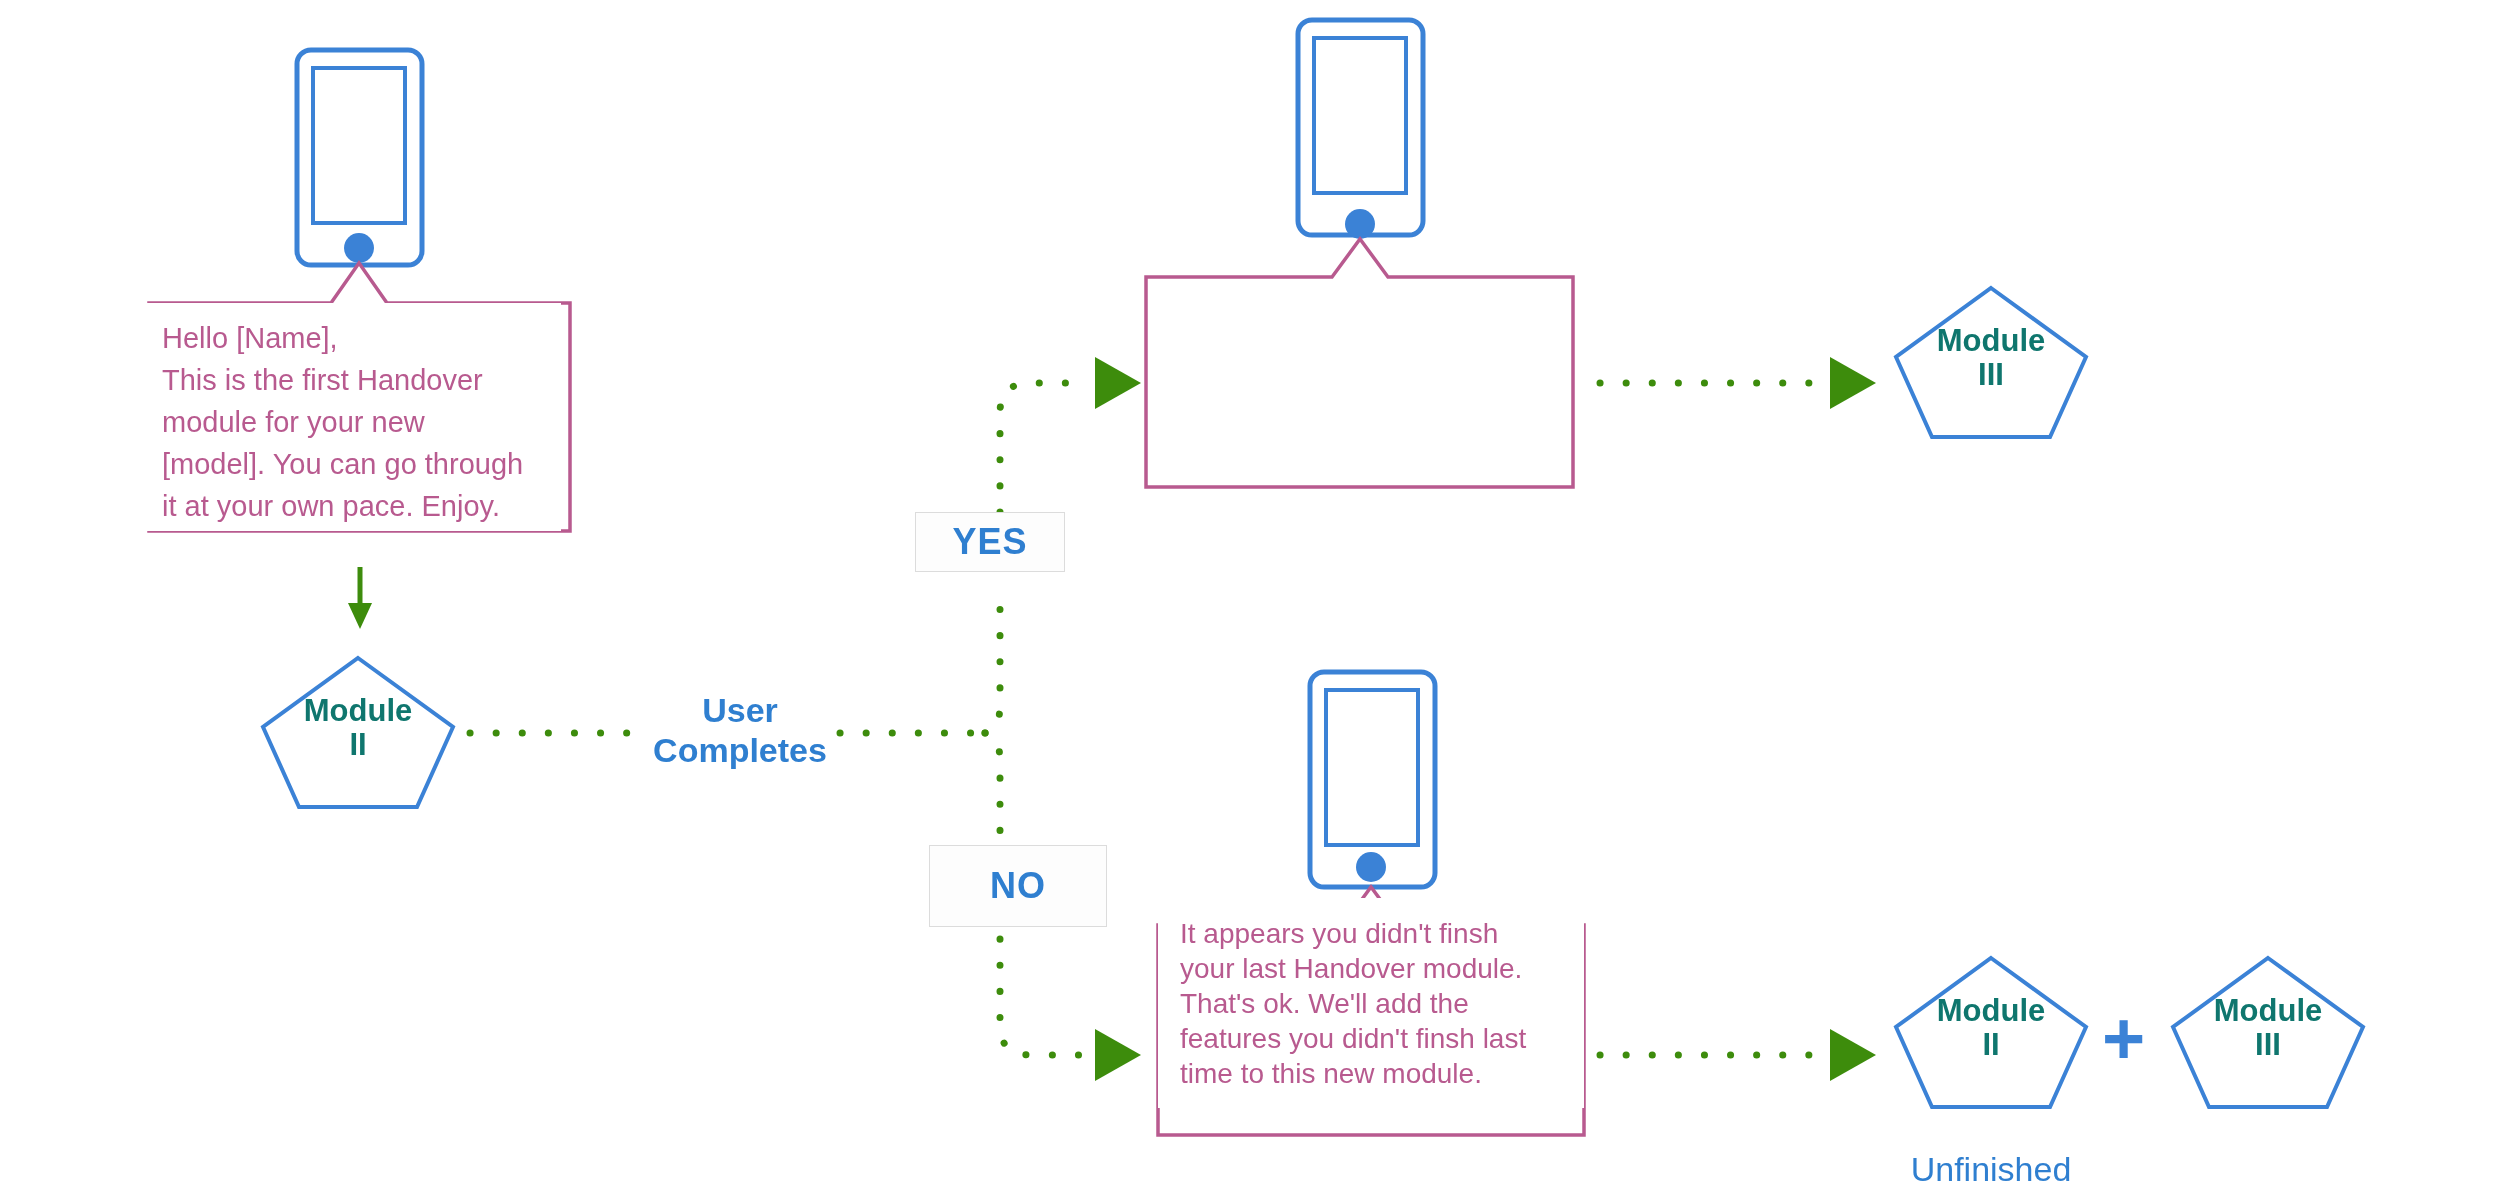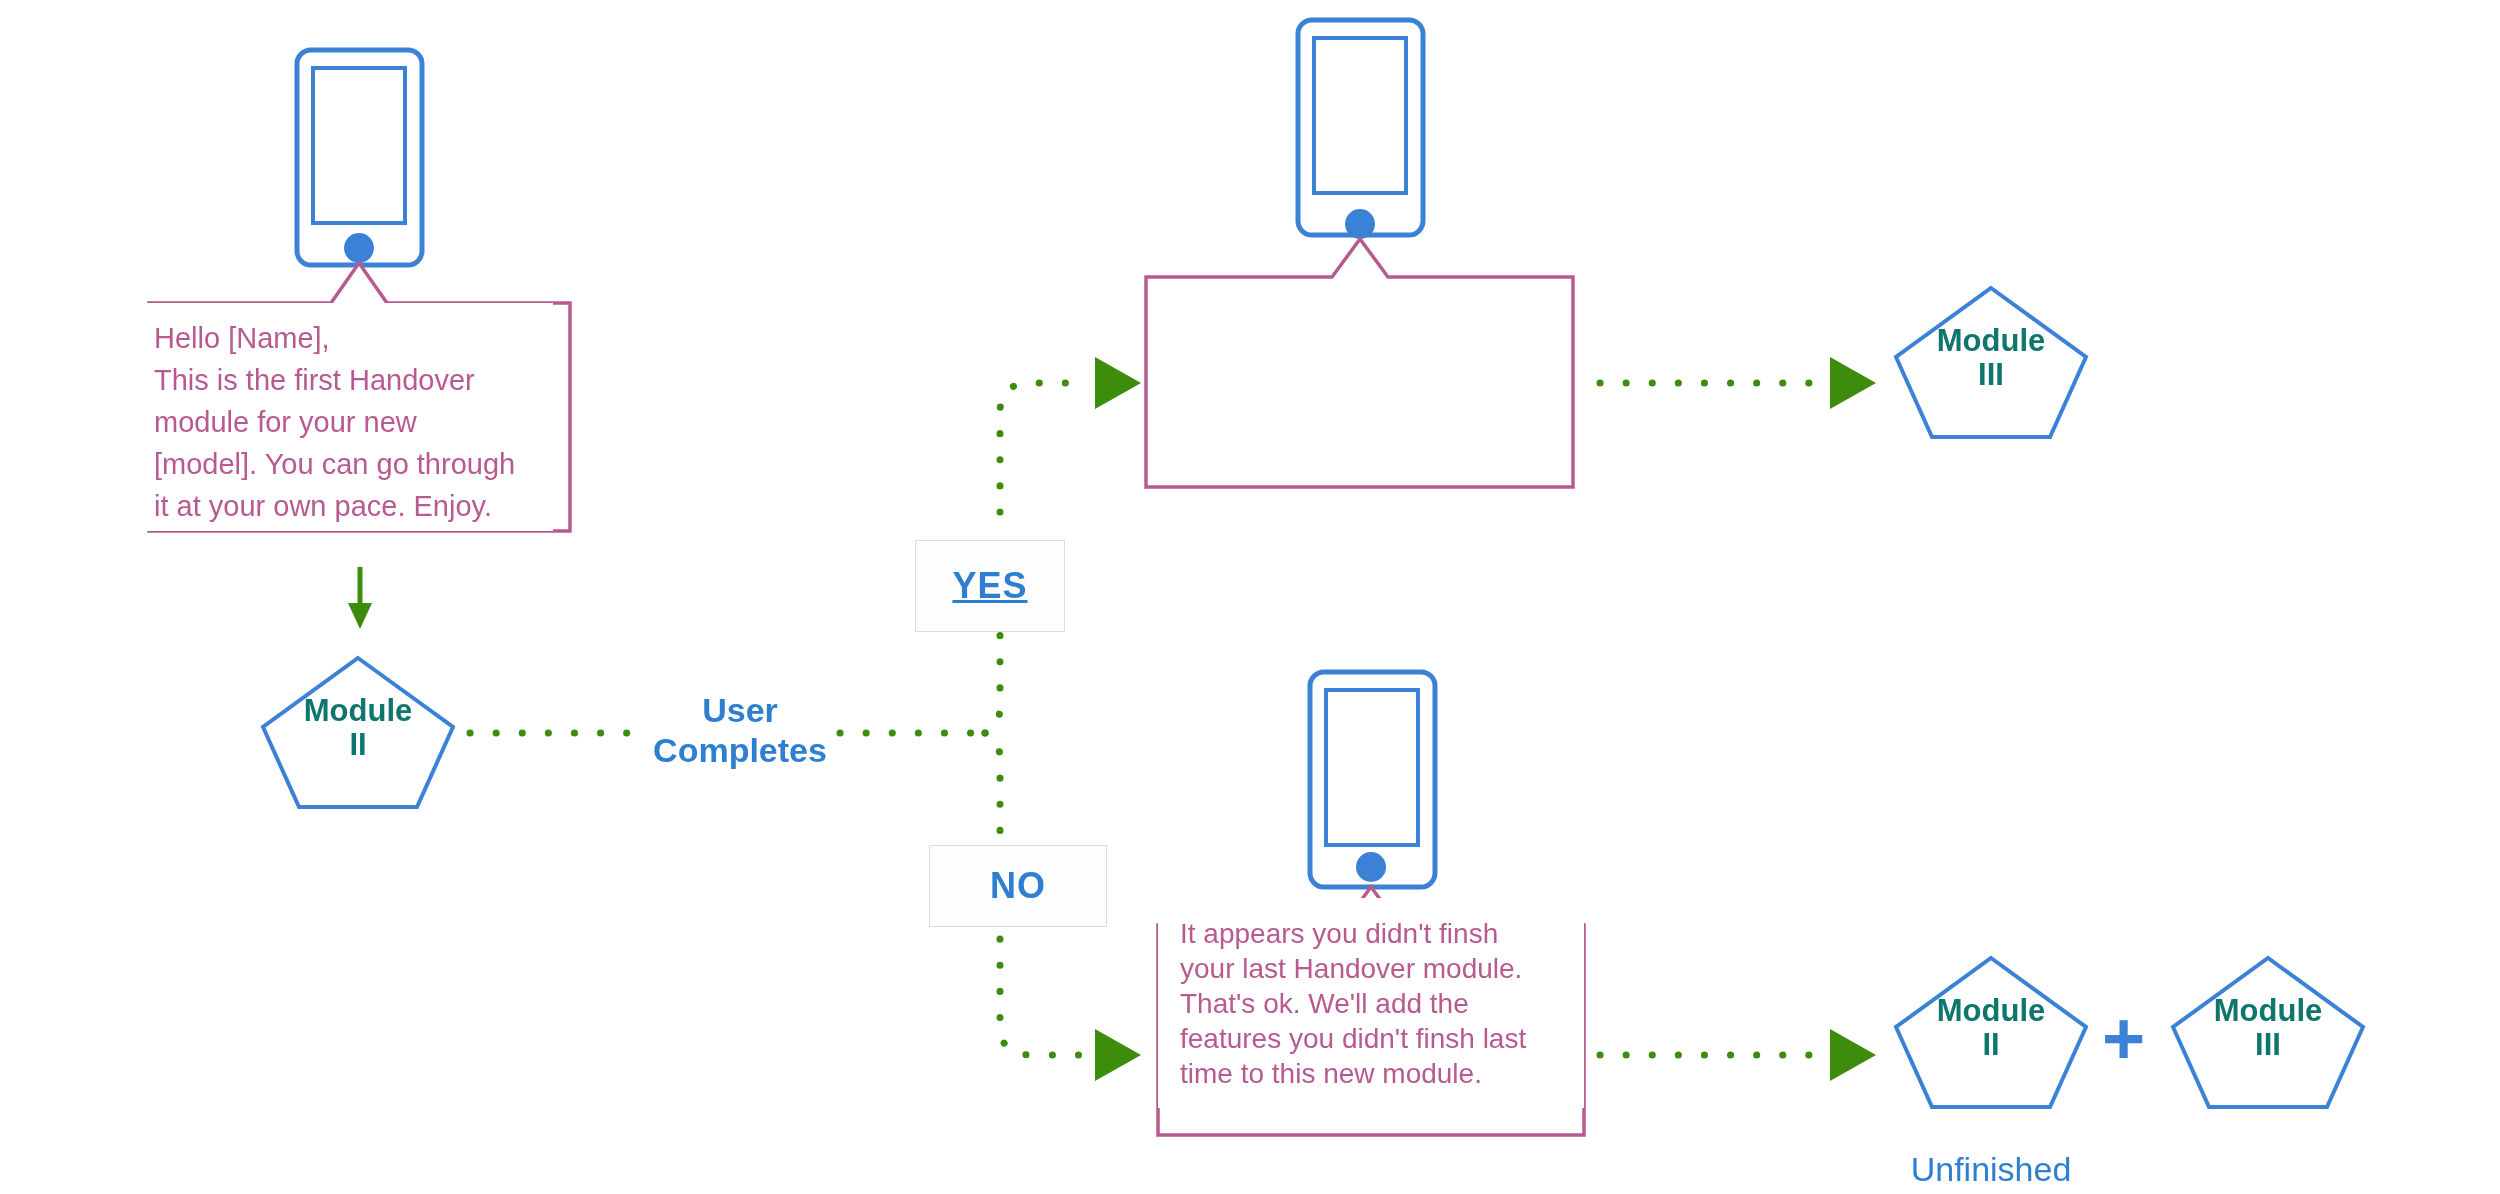--- a/index.html
+++ b/index.html
@@ -159,38 +159,38 @@
     <path d="M1158,1135 L1158,925 L1343,925 L1371,887 L1399,925 L1584,925 L1584,1135 Z" fill="#ffffff" stroke="#b85a8f" stroke-width="3.5" stroke-linejoin="miter"></path>
 
     <line x1="1600" y1="1055" x2="1825" y2="1055" stroke="#3d8c0c" stroke-width="7" stroke-linecap="round" stroke-dasharray="0.1 26"></line>
     <path d="M1830,1029 L1876,1055 L1830,1081 z" fill="#3d8c0c"></path>
 
     <polygon points="1991,958 2086,1027 2050,1107 1932,1107 1896,1027" fill="#ffffff" stroke="#3b82d6" stroke-width="4"></polygon>
 
     <polygon points="2268,958 2363,1027 2327,1107 2209,1107 2173,1027" fill="#ffffff" stroke="#3b82d6" stroke-width="4"></polygon>
   </svg>
 
-  <div class="bubble" style="left:132px; top:303px; width:421px; height:228px;">
+  <div class="bubble" style="left:140px; top:303px; width:421px; height:228px;">
     <div class="btext">Hello [Name],
 This is the first Handover
 module for your new
 [model]. You can go through
 it at your own pace. Enjoy.</div>
   </div>
 
 
   <div class="bubble" style="left:1158px; top:898px; width:426px; height:210px; font-size:28px; line-height:35px;">
     <div class="btext" style="top:18px;">It appears you didn't finsh
 your last Handover module.
 That's ok. We'll add the
 features you didn't finsh last
 time to this new module.</div>
   </div>
 
-  <div class="gate" style="left:915px; top:540px; width:150px; height:92px;text-decoration:underline;">
+  <div class="gate" style="left:915px; top:512px; width:150px; height:60px;">
     <span>YES</span>
   </div>
 
   <div class="gate" style="left:929px; top:845px; width:178px; height:82px;">
     <span>NO</span>
   </div>
 
   <div class="decision-label" style="left:630px; top:690px; width:220px;">User
 Completes</div>
 

